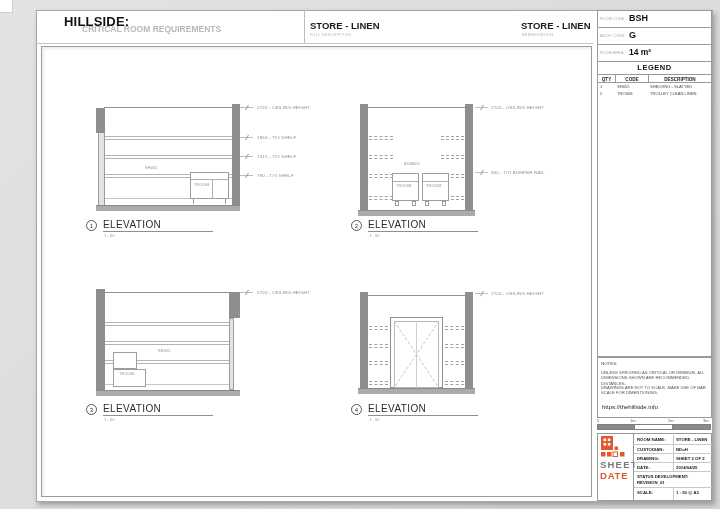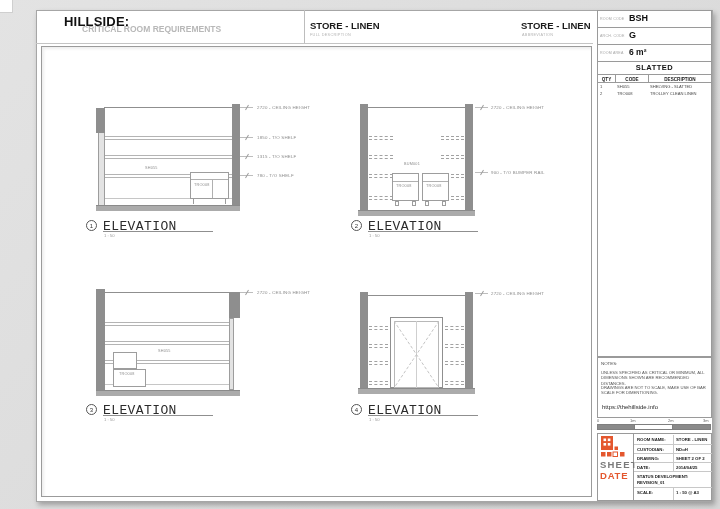--- a/index.html
+++ b/index.html
@@ -18,21 +18,21 @@
   .floor { position:absolute; background:#ababab; border-top:1px solid #8a8a8a; }
   .shelf { position:absolute; height:4px; border-top:1px solid #b4b4b4; border-bottom:1px solid #b4b4b4; }
   .thin { position:absolute; height:1px; background:#c6c6c6; }
   .dashrow { position:absolute; height:4px; border-top:1px dashed #a2a2a2; border-bottom:1px dashed #a2a2a2; }
   .leader { position:absolute; height:1px; background:#bdbdbd; }
   .tick { position:absolute; left:4px; top:0; width:6px; height:1px; background:#9f9f9f; transform:rotate(-60deg); }
   .anno { position:absolute; font-size:4.4px; color:#8a8a8a; letter-spacing:.2px; white-space:nowrap; }
   .dlabel { position:absolute; font-size:3.8px; color:#8f8f8f; letter-spacing:.2px; white-space:nowrap; }
   .rect { position:absolute; border:1px solid #9d9d9d; background:#fff; }
   .num-circle { position:absolute; width:11px; height:11px; border:1px solid #555; border-radius:50%; font-size:6px; line-height:10px; text-align:center; color:#333; }
-  .elev-name { position:absolute; font-size:13px; color:#2b2b2b; letter-spacing:.4px; white-space:nowrap;font-family:Liberation Mono, monospace; }
+  .elev-name { position:absolute; font-size:10px; color:#2b2b2b; letter-spacing:.4px; white-space:nowrap; }
   .elev-line { position:absolute; height:1px; background:#8f8f8f; }
   .elev-scale { position:absolute; font-size:4.2px; color:#9c9c9c; white-space:nowrap; }
   .pbox { position:absolute; border:1px solid #9a9a9a; background:#fff; }
   .plabel { position:absolute; font-size:3.6px; color:#a6a6a6; letter-spacing:.2px; white-space:nowrap; }
   .pvalue { position:absolute; font-weight:bold; color:#111; white-space:nowrap; }
   .lg-head { position:absolute; display:flex; border:1px solid #9a9a9a; background:#fff; }
   .lg-cell { font-size:4.6px; font-weight:bold; color:#222; text-align:center; padding-top:1.5px; }
   .lrow { position:absolute; font-size:4.1px; color:#4a4a4a; white-space:nowrap; }
   .note-p { position:absolute; font-size:4.2px; line-height:5.4px; color:#555; width:106px; }
   .seg { position:absolute; height:6px; border:1px solid #7f7f7f; }
@@ -182,23 +182,23 @@
   <div class="elev-scale" style="left:369px;top:417px">1 : 50</div>
 
   <div class="pbox" style="left:597px;top:10px;width:115px;height:18px"></div>
   <div class="plabel" style="left:600px;top:17px">ROOM CODE</div>
   <div class="pvalue" style="left:629px;top:13px;font-size:9px">BSH</div>
   <div class="pbox" style="left:597px;top:27px;width:115px;height:18px"></div>
   <div class="plabel" style="left:600px;top:34px">ARCH. CODE</div>
   <div class="pvalue" style="left:629px;top:30px;font-size:9px">G</div>
   <div class="pbox" style="left:597px;top:44px;width:115px;height:18px"></div>
   <div class="plabel" style="left:600px;top:51px">ROOM AREA</div>
-  <div class="pvalue" style="left:629px;top:47px;font-size:8.5px">6 m²</div>
+  <div class="pvalue" style="left:629px;top:47px;font-size:8.5px">14 m²</div>
   <div class="pbox" style="left:597px;top:61px;width:115px;height:14px"></div>
-  <div class="pvalue" style="left:597px;top:63px;width:115px;font-size:7.5px;letter-spacing:.5px;text-align:center">SLATTED</div>
+  <div class="pvalue" style="left:597px;top:63px;width:115px;font-size:7.5px;letter-spacing:.5px;text-align:center">LEGEND</div>
   <div class="lg-head" style="left:597px;top:74px;width:115px;height:9px">
     <div class="lg-cell" style="width:18px;border-right:1px solid #9a9a9a">QTY</div>
     <div class="lg-cell" style="width:33px;border-right:1px solid #9a9a9a">CODE</div>
     <div class="lg-cell" style="flex:1">DESCRIPTION</div>
   </div>
   <div class="pbox" style="left:597px;top:82px;width:115px;height:275px"></div>
   <div class="lrow" style="left:600px;top:84px">1</div>
   <div class="lrow" style="left:617px;top:84px">SH055</div>
   <div class="lrow" style="left:650px;top:84px">SHELVING - SLATTED</div>
   <div class="lrow" style="left:600px;top:91px">2</div>

